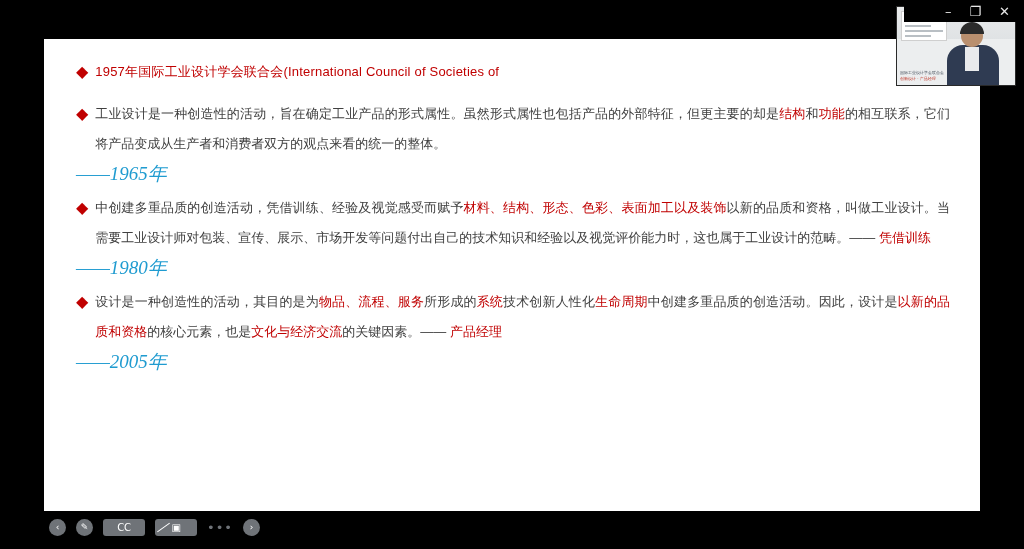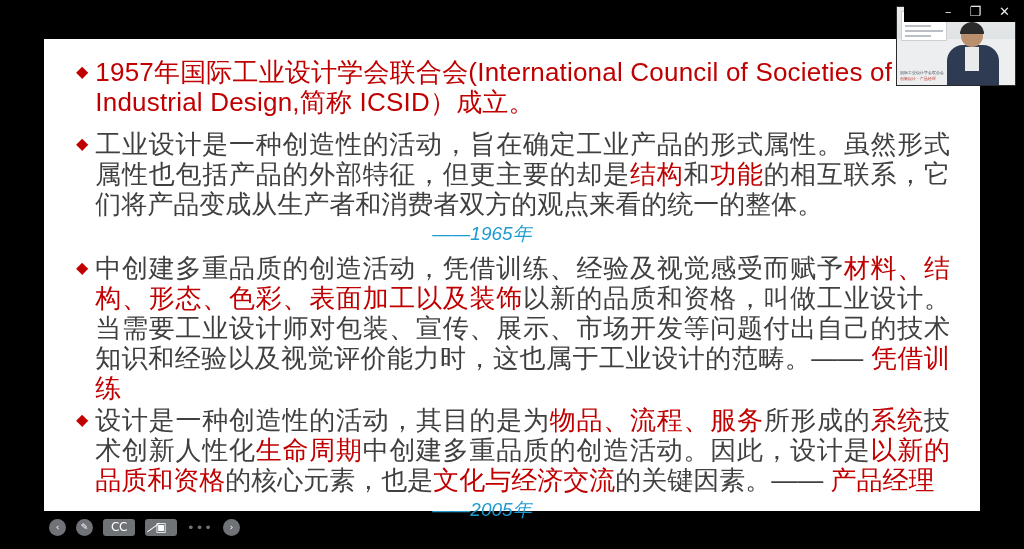--- a/index.html
+++ b/index.html
@@ -147,37 +147,37 @@
   .dia {
     flex: 0 0 auto;
     color: #c00000;
     font-size: 16px;
     line-height: 30px;
     margin-right: 7px;
     font-family: "DejaVu Sans", sans-serif;
   }
   .btext {
     flex: 1 1 auto;
-    font-size: 26px;
+    font-size: 13px;
     line-height: 30px;
     color: #404040;
     font-family: "Liberation Sans", "DejaVu Sans", sans-serif;
     text-align: justify;
   }
   .red { color: #c00000; }
   .just-en {
     
     letter-spacing: 0.2px;
   }
   .sig {
-    text-align: center;
+    text-align: left;
     color: #1f9bd0;
     font-size: 19px;
     font-style: italic;
-    font-family: Liberation Sans, sans-serif;
+    font-family: Liberation Serif, serif;
     margin: 2px 62px 6px 0;
   }
   .gap-sm { height: 10px; }
 
   
   .toolbar {
     position: absolute;
     left: 44px;
     bottom: 12px;
     height: 20px;
@@ -195,22 +195,22 @@
     color: #fff;
     font-size: 9px;
     line-height: 17px;
     text-align: center;
     font-family: "DejaVu Sans", sans-serif;
     position: relative;
   }
   .tbtn.flat {
     border-radius: 3px;
     background: #6f7378;
-    width: 32px;
-    font-size: 12px;
+    width: 42px;
+    font-size: 10px;
     letter-spacing: -0.3px;
   }
   .tbtn .slashline {
     position: absolute;
     left: 1px; top: 8px;
     width: 15px; height: 1px;
     background: #fff;
     transform: rotate(-35deg);
   }
   .dots {
@@ -251,21 +251,20 @@
       <div class="ptext-red">创新设计 · 产品经理</div>
     </div>
   </div>
 
   <div class="slide">
 
     <div class="bullet-row">
       <span class="dia">◆</span>
       <div class="btext red just-en">
         <span>1957年国际工业设计学会联合会</span><span>(International  Council  of  Societies  of</span><br>
-        <span>Industrial Design,简称 ICSID）成立。</span>
       </div>
     </div>
 
     <div class="gap-sm"></div>
 
     <div class="bullet-row">
       <span class="dia">◆</span>
       <div class="btext">
         <span>工业设计是一种创造性的活动，旨在确定工业产品的形式属性。虽然形式属性也包括产品的外部特征，但更主要的却是</span><span class="red">结构</span><span>和</span><span class="red">功能</span><span>的相互联系，它们将产品变成从生产者和消费者双方的观点来看的统一的整体。</span>
       </div>
@@ -273,20 +272,21 @@
 
     <div class="sig">——1965年</div>
 
     <div class="bullet-row">
       <span class="dia">◆</span>
       <div class="btext">
         <span>中创建多重品质的创造活动，凭借训练、经验及视觉感受而赋予</span><span class="red">材料、结构、形态、色彩、表面加工以及装饰</span><span>以新的品质和资格，叫做工业设计。当需要工业设计师对包装、宣传、展示、市场开发等问题付出自己的技术知识和经验以及视觉评价能力时，这也属于工业设计的范畴。——</span> <span class="red">凭借训练</span>
       </div>
     </div>
 
+    <div class="sig">——1980年</div>
 
     <div class="bullet-row">
       <span class="dia">◆</span>
       <div class="btext">
         <span>设计是一种创造性的活动，其目的是为</span><span class="red">物品、流程、服务</span><span>所形成的</span><span class="red">系统</span><span>技术创新人性化</span><span class="red">生命周期</span><span>中创建多重品质的创造活动。因此，设计是</span><span class="red">以新的品质和资格</span><span>的核心元素，也是</span><span class="red">文化与经济交流</span><span>的关键因素。——</span> <span class="red">产品经理</span>
       </div>
     </div>
 
     <div class="sig">——2005年</div>
   </div>

